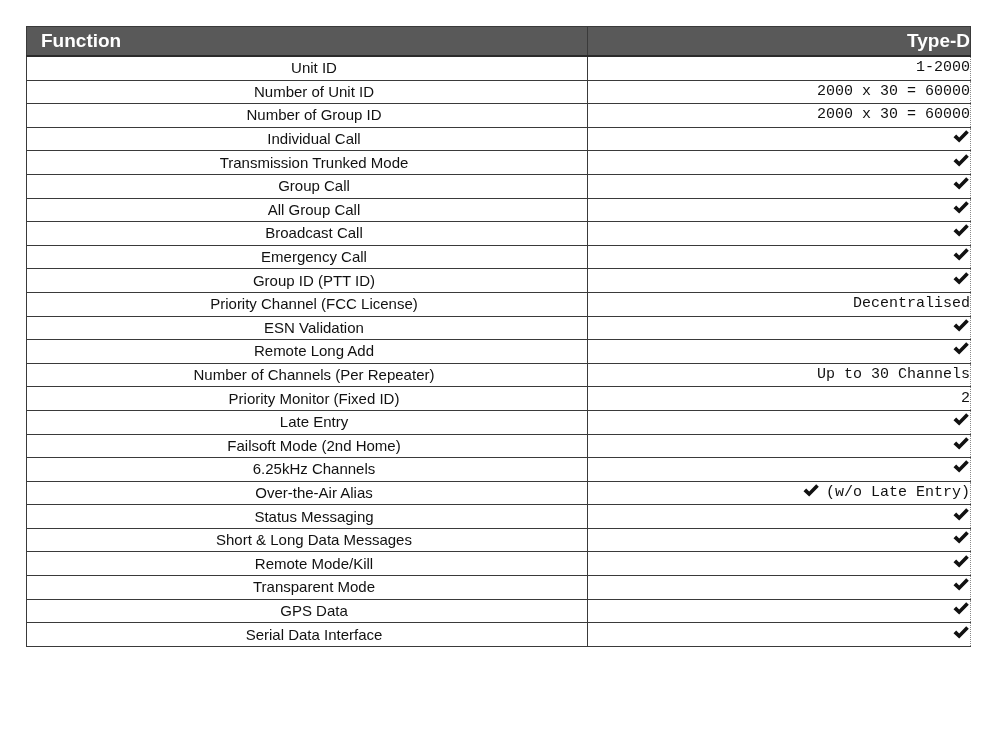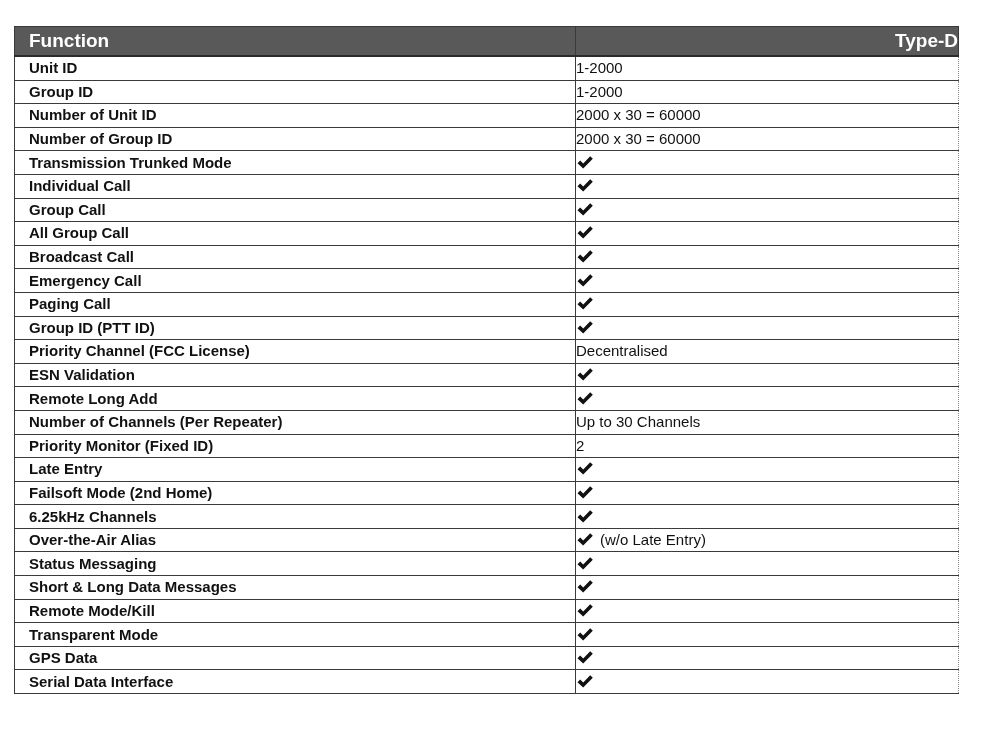--- a/index.html
+++ b/index.html
@@ -10,21 +10,21 @@
       height: 752px;
       overflow: hidden;
     }
     body {
       font-family: "Liberation Sans", "DejaVu Sans", sans-serif;
       color: #111111;
       position: relative;
     }
     .table-wrap {
       position: absolute;
-      left: 14px;
+      left: 26px;
       top: 26px;
       width: 944px;
     }
     table {
       border-collapse: collapse;
       width: 944px;
       table-layout: fixed;
     }
     col.c1 { width: 561px; }
     col.c2 { width: 383px; }
@@ -46,31 +46,31 @@
       text-align: right;
     }
     tbody td {
       height: 22.6px;
       padding: 0;
       font-size: 15px;
       border-bottom: 1.5px solid #3a3a3a;
       line-height: 22px;
     }
     tbody td.func {
-      text-align: left;
+      text-align: center;
       padding-left: 14px;
       border-left: 1.5px solid #3a3a3a;
       border-right: 1.5px solid #3a3a3a;
       white-space: nowrap;
-      font-weight: bold;
     }
     tbody td.val {
-      text-align: left;
+      text-align: right;
       border-right: 1px dotted #8a8a8a;
       white-space: nowrap;
+      font-family: Liberation Mono, monospace;
     }
     .check {
       display: inline-block;
       width: 18px;
       height: 15px;
       vertical-align: -2px;
     }
     .check svg { width: 18px; height: 15px; display: block; }
     .note { margin-left: 6px; }
   </style>
@@ -88,69 +88,59 @@
         <th class="func">Function</th>
         <th class="type">Type-D</th>
       </tr>
     </thead>
     <tbody id="tbody">
         <tr>
           <td class="func">Unit ID</td>
           <td class="val"><span>1-2000</span></td>
         </tr>
         <tr>
-          <td class="func">Group ID</td>
-          <td class="val"><span>1-2000</span></td>
-        </tr>
-        <tr>
           <td class="func">Number of Unit ID</td>
           <td class="val"><span>2000 x 30 = 60000</span></td>
         </tr>
         <tr>
           <td class="func">Number of Group ID</td>
           <td class="val"><span>2000 x 30 = 60000</span></td>
         </tr>
         <tr>
+          <td class="func">Individual Call</td>
+          <td class="val"><span class="check"><svg viewBox="0 0 18 15">
+                <path d="M1.5 8.2 L4.2 5.6 L7.2 8.6 L14.2 1.2 L16.8 3.8 L7.2 13.6 Z" fill="#111111"></path>
+              </svg></span></td>
+        </tr>
+        <tr>
           <td class="func">Transmission Trunked Mode</td>
           <td class="val"><span class="check"><svg viewBox="0 0 18 15">
                 <path d="M1.5 8.2 L4.2 5.6 L7.2 8.6 L14.2 1.2 L16.8 3.8 L7.2 13.6 Z" fill="#111111"></path>
               </svg></span></td>
         </tr>
         <tr>
-          <td class="func">Individual Call</td>
-          <td class="val"><span class="check"><svg viewBox="0 0 18 15">
-                <path d="M1.5 8.2 L4.2 5.6 L7.2 8.6 L14.2 1.2 L16.8 3.8 L7.2 13.6 Z" fill="#111111"></path>
-              </svg></span></td>
-        </tr>
-        <tr>
           <td class="func">Group Call</td>
           <td class="val"><span class="check"><svg viewBox="0 0 18 15">
                 <path d="M1.5 8.2 L4.2 5.6 L7.2 8.6 L14.2 1.2 L16.8 3.8 L7.2 13.6 Z" fill="#111111"></path>
               </svg></span></td>
         </tr>
         <tr>
           <td class="func">All Group Call</td>
           <td class="val"><span class="check"><svg viewBox="0 0 18 15">
                 <path d="M1.5 8.2 L4.2 5.6 L7.2 8.6 L14.2 1.2 L16.8 3.8 L7.2 13.6 Z" fill="#111111"></path>
               </svg></span></td>
         </tr>
         <tr>
           <td class="func">Broadcast Call</td>
           <td class="val"><span class="check"><svg viewBox="0 0 18 15">
                 <path d="M1.5 8.2 L4.2 5.6 L7.2 8.6 L14.2 1.2 L16.8 3.8 L7.2 13.6 Z" fill="#111111"></path>
               </svg></span></td>
         </tr>
         <tr>
           <td class="func">Emergency Call</td>
-          <td class="val"><span class="check"><svg viewBox="0 0 18 15">
-                <path d="M1.5 8.2 L4.2 5.6 L7.2 8.6 L14.2 1.2 L16.8 3.8 L7.2 13.6 Z" fill="#111111"></path>
-              </svg></span></td>
-        </tr>
-        <tr>
-          <td class="func">Paging Call</td>
           <td class="val"><span class="check"><svg viewBox="0 0 18 15">
                 <path d="M1.5 8.2 L4.2 5.6 L7.2 8.6 L14.2 1.2 L16.8 3.8 L7.2 13.6 Z" fill="#111111"></path>
               </svg></span></td>
         </tr>
         <tr>
           <td class="func">Group ID (PTT ID)</td>
           <td class="val"><span class="check"><svg viewBox="0 0 18 15">
                 <path d="M1.5 8.2 L4.2 5.6 L7.2 8.6 L14.2 1.2 L16.8 3.8 L7.2 13.6 Z" fill="#111111"></path>
               </svg></span></td>
         </tr>

